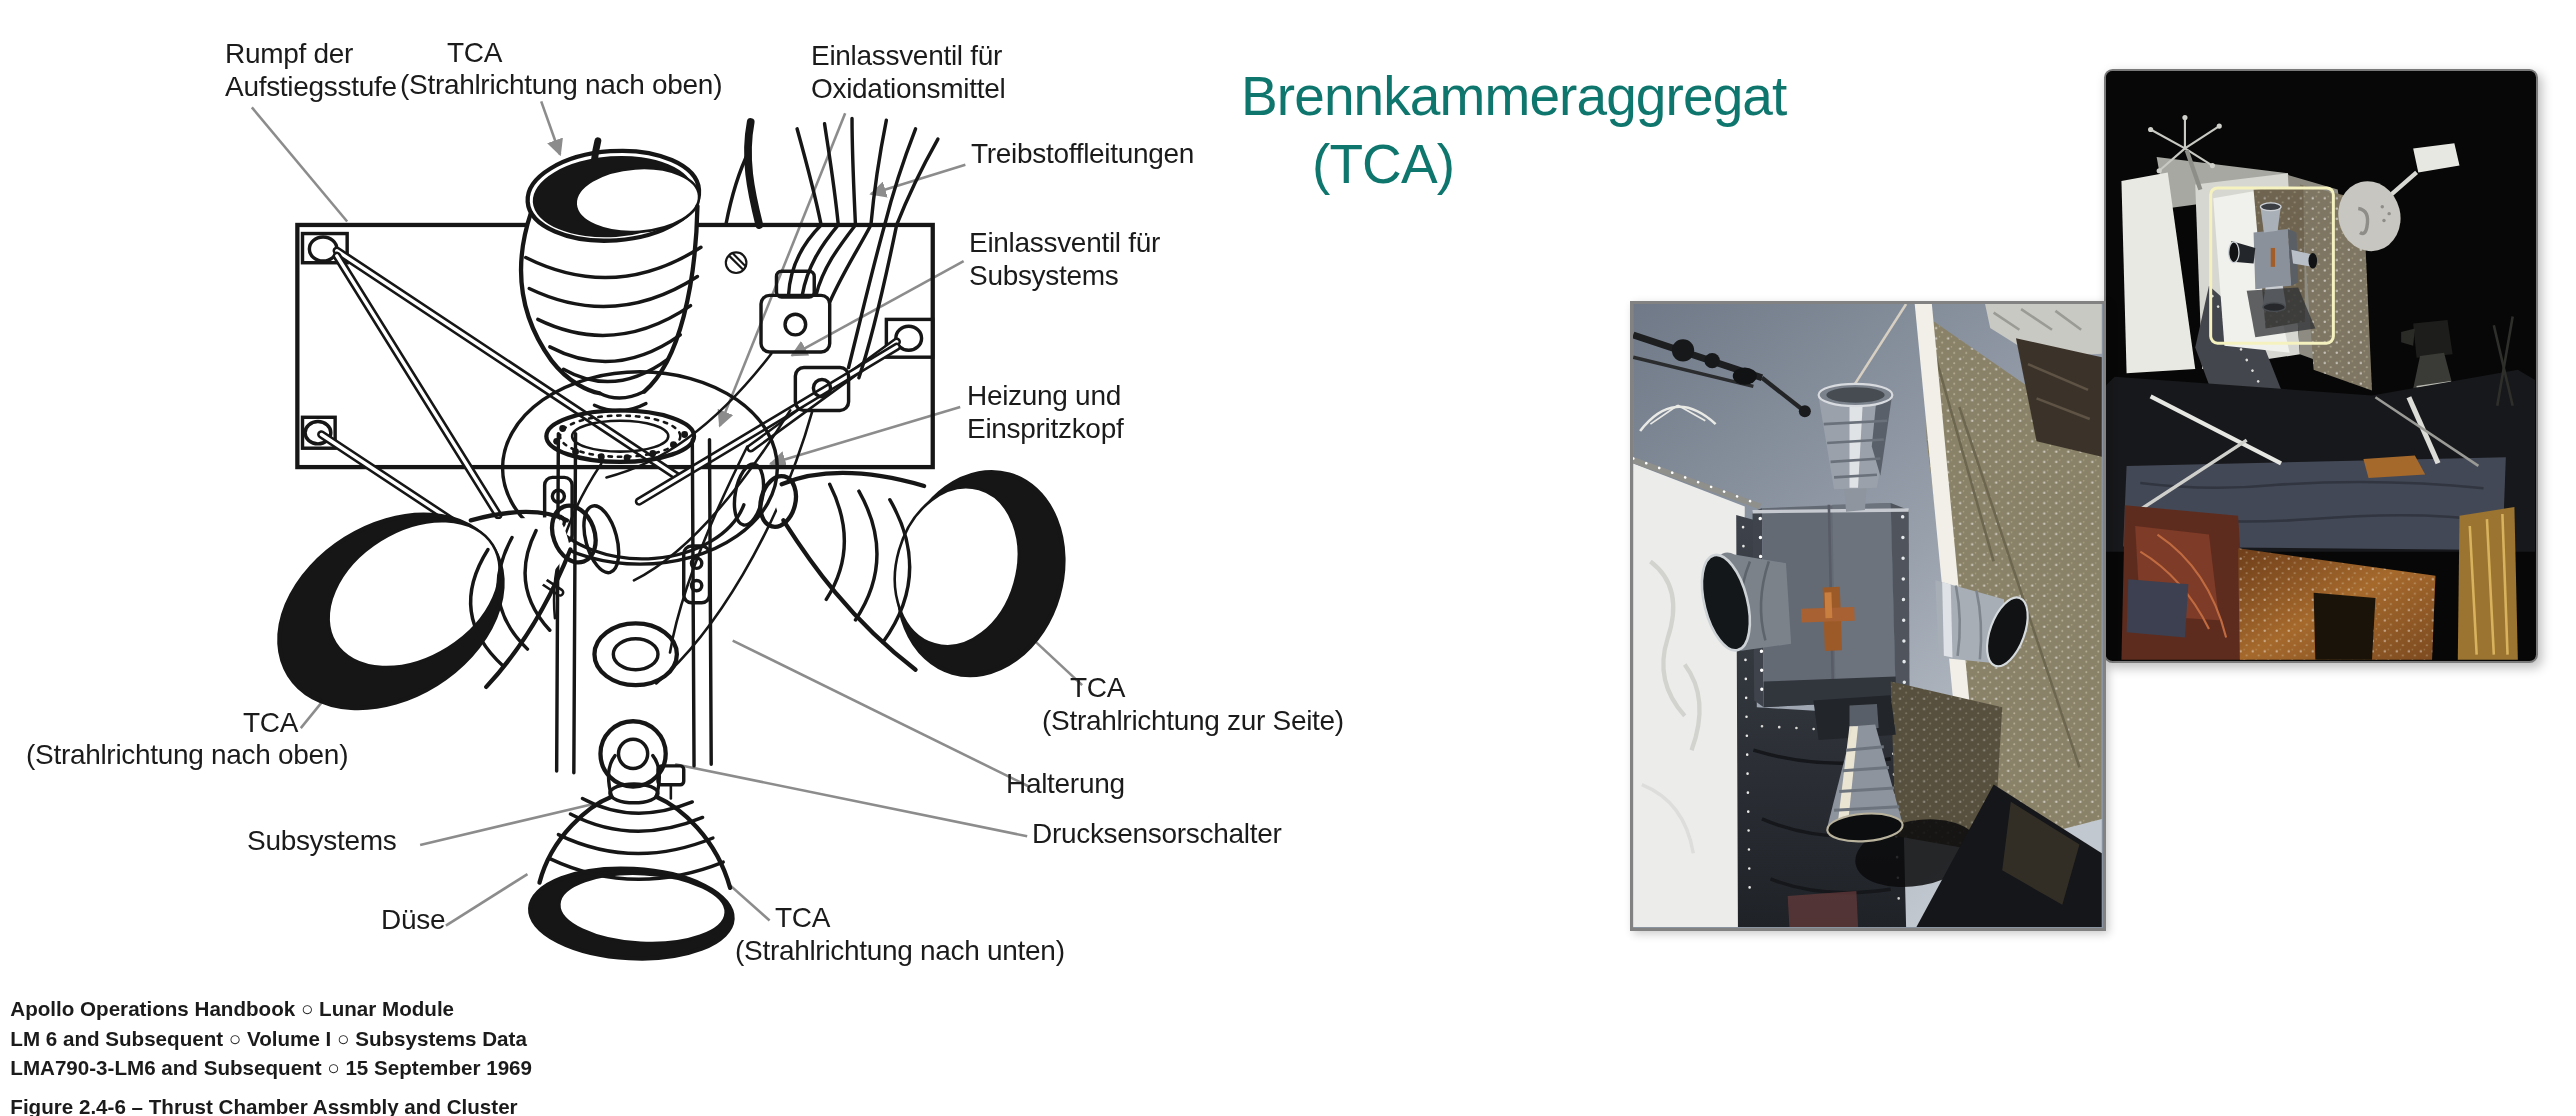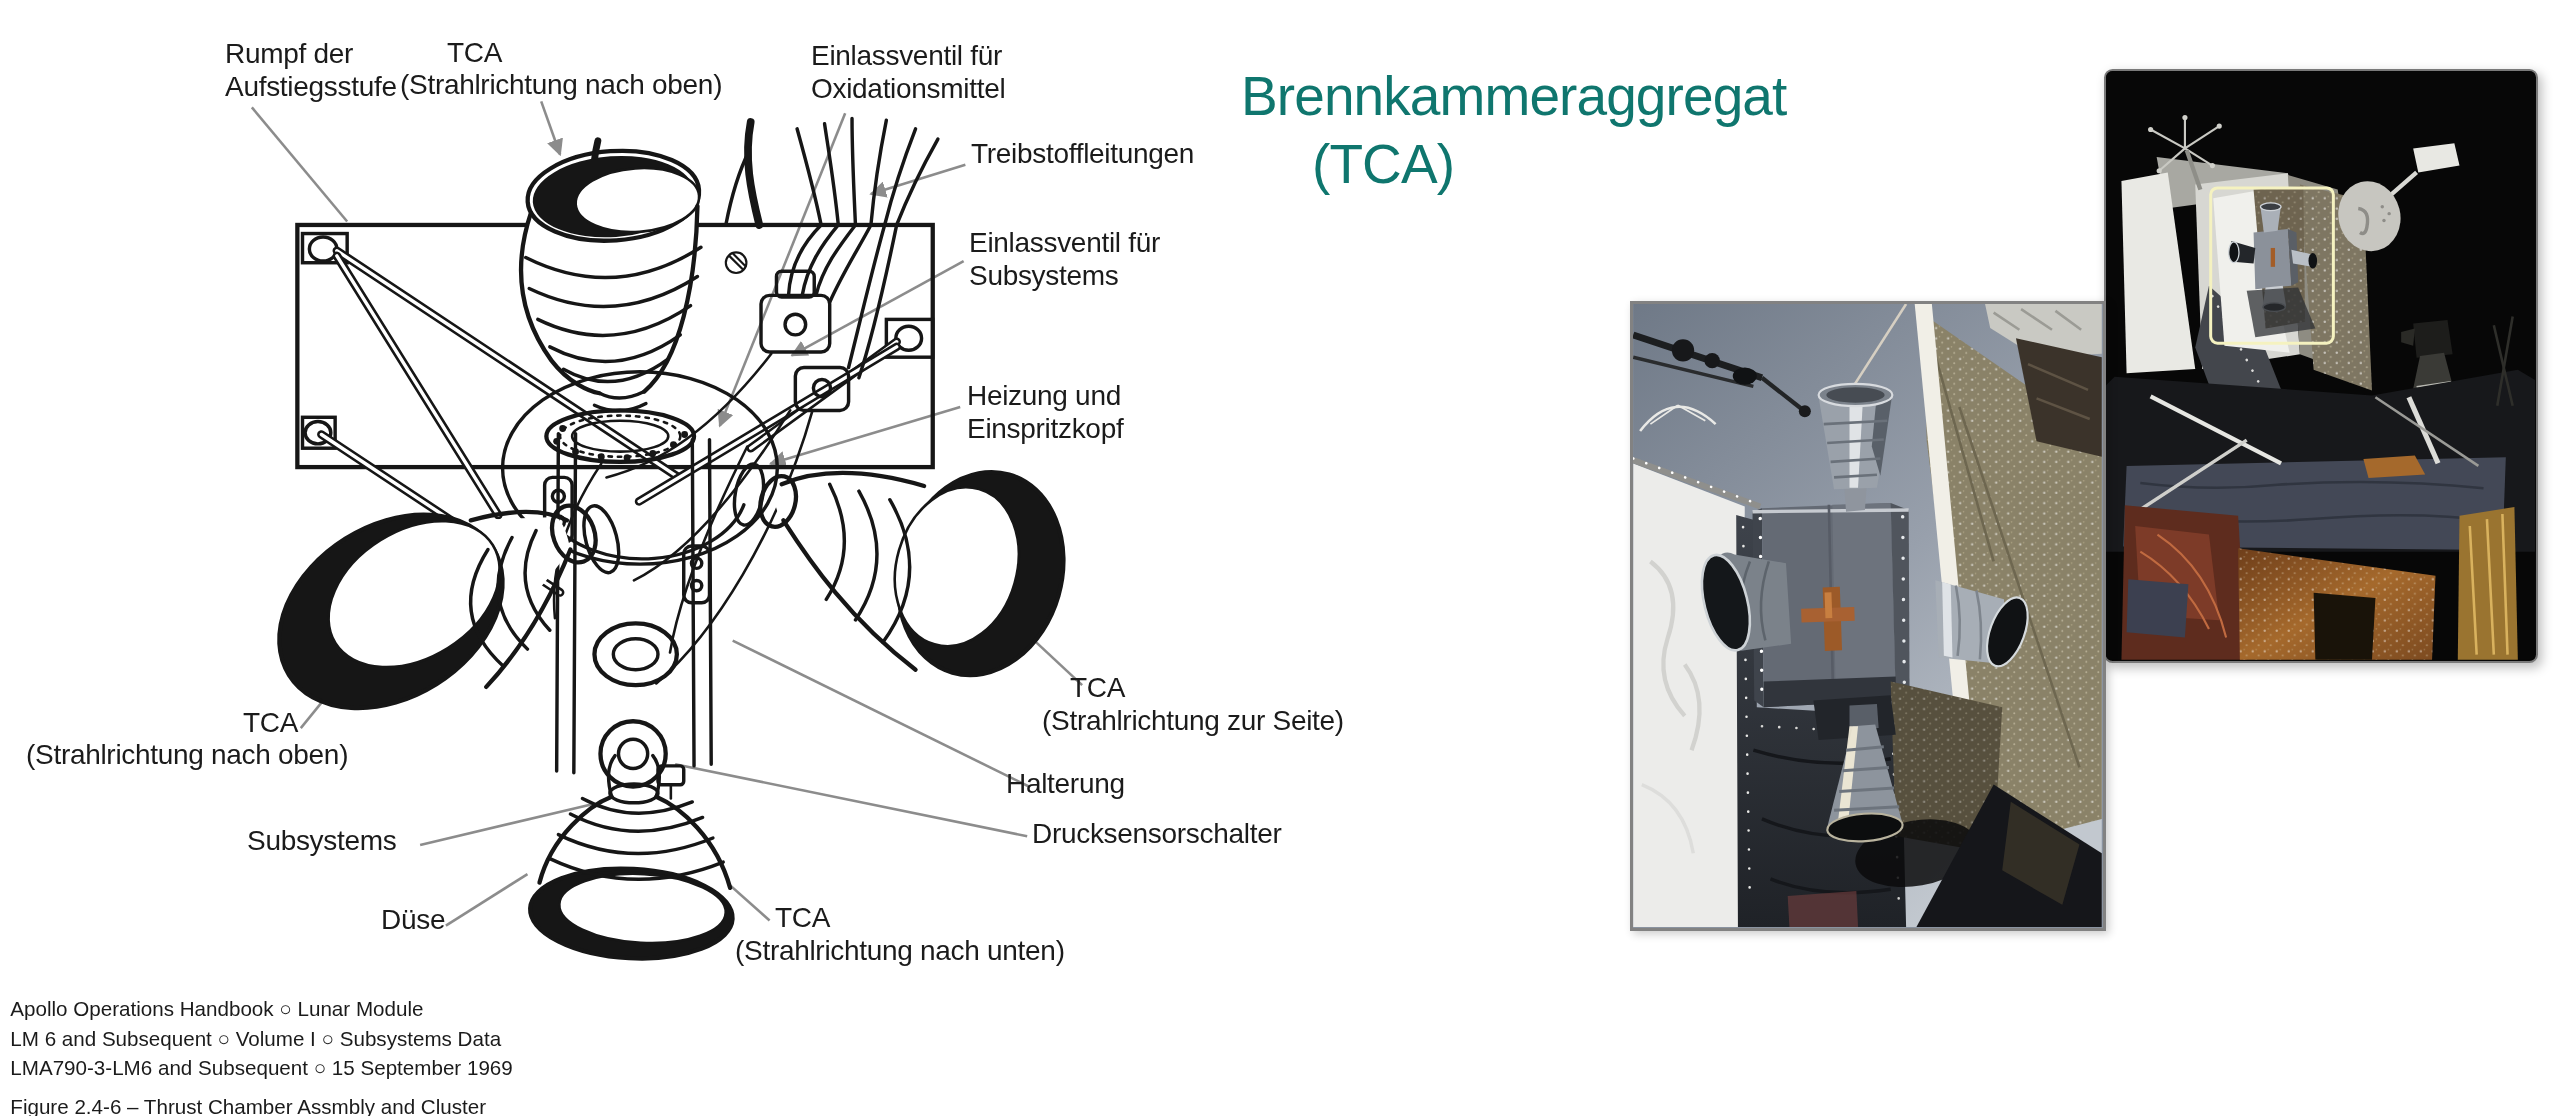--- a/index.html
+++ b/index.html
@@ -1,20 +1,20 @@
 <!DOCTYPE html>
 <html style="font-size:13.7px"><head>
 <meta charset="utf-8">
 <style>
   html,body{margin:0;padding:0;background:#ffffff;}
   .page{position:relative;width:2576px;height:1116px;background:#ffffff;overflow:hidden;
         font-family:"Liberation Sans", sans-serif;}
   svg{display:block;}
   .dl{position:absolute;line-height:1.05;font-size:28px;color:#1b1b1b;white-space:nowrap;letter-spacing:-0.3px;}
-  .ft{position:absolute;line-height:1;font-size:20.6px;color:#1b1b1b;white-space:nowrap;}
+  .ft{position:absolute;line-height:1;font-size:20.6px;color:#1b1b1b;white-space:nowrap;font-weight:bold;}
   .title-line{position:absolute;line-height:1;font-size:55px;color:#0f766e;white-space:nowrap;letter-spacing:-0.9px;}
   .photo{position:absolute;overflow:hidden;box-sizing:border-box;}
   #photo-right{left:2104px;top:69px;width:434px;height:594px;border:2.6px solid #7a7a7a;border-radius:8.6px;
                box-shadow:3.4px 4.3px 10.3px rgba(0,0,0,.25);background:#070707;z-index:1;}
   #photo-left{left:1630px;top:301px;width:476px;height:630px;border:3.4px solid #828282;
               box-shadow:2.6px 3.4px 8.6px rgba(0,0,0,.2);background:#8a93a0;z-index:3;}
   #inset-caption{position:absolute;left:2104px;top:666px;width:434px;text-align:right;
                  font-size:24px;color:#23234f;letter-spacing:0.4px;z-index:2;}
   #diagram-svg{position:absolute;left:0;top:0;}
 </style>

